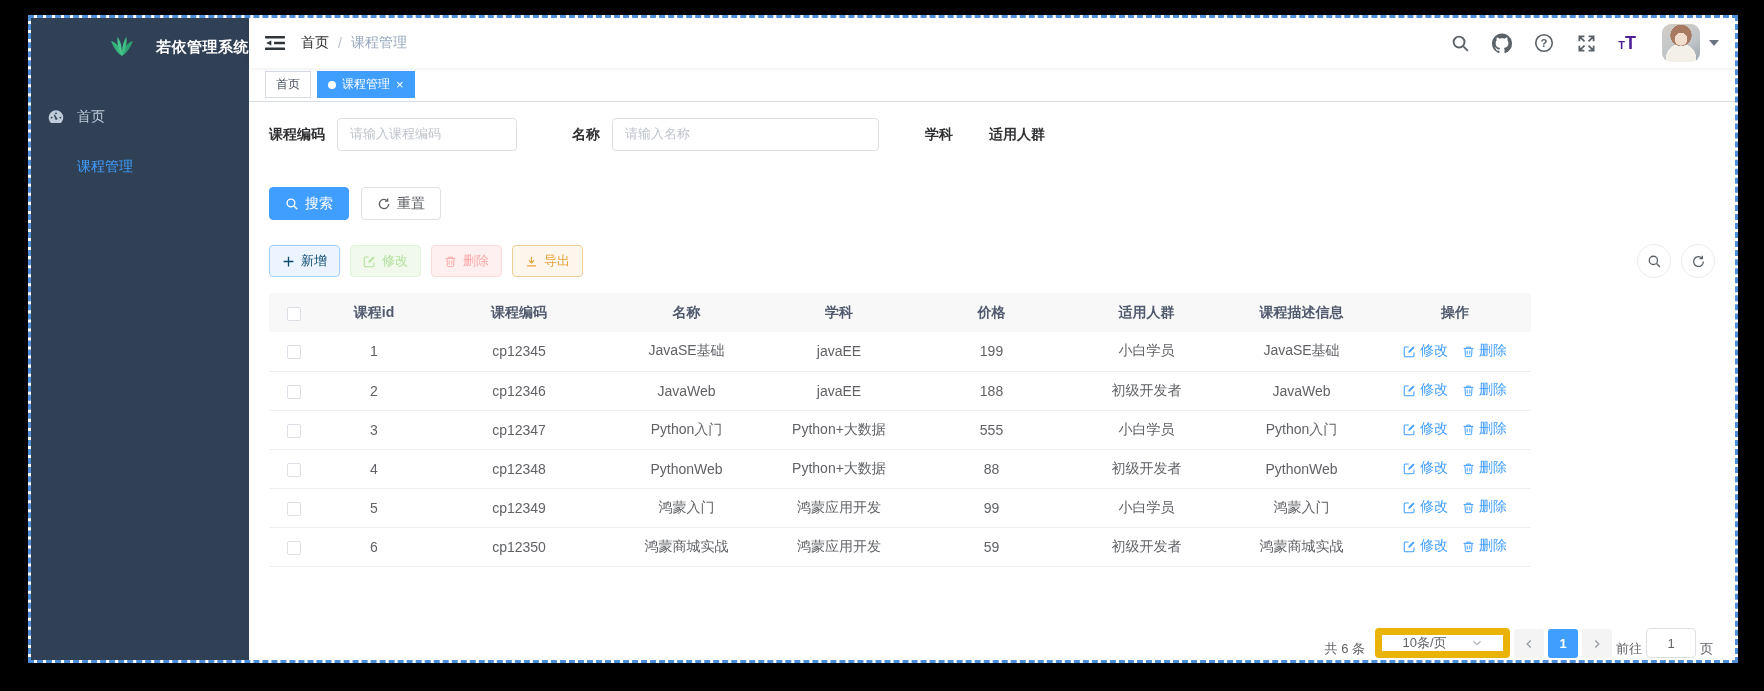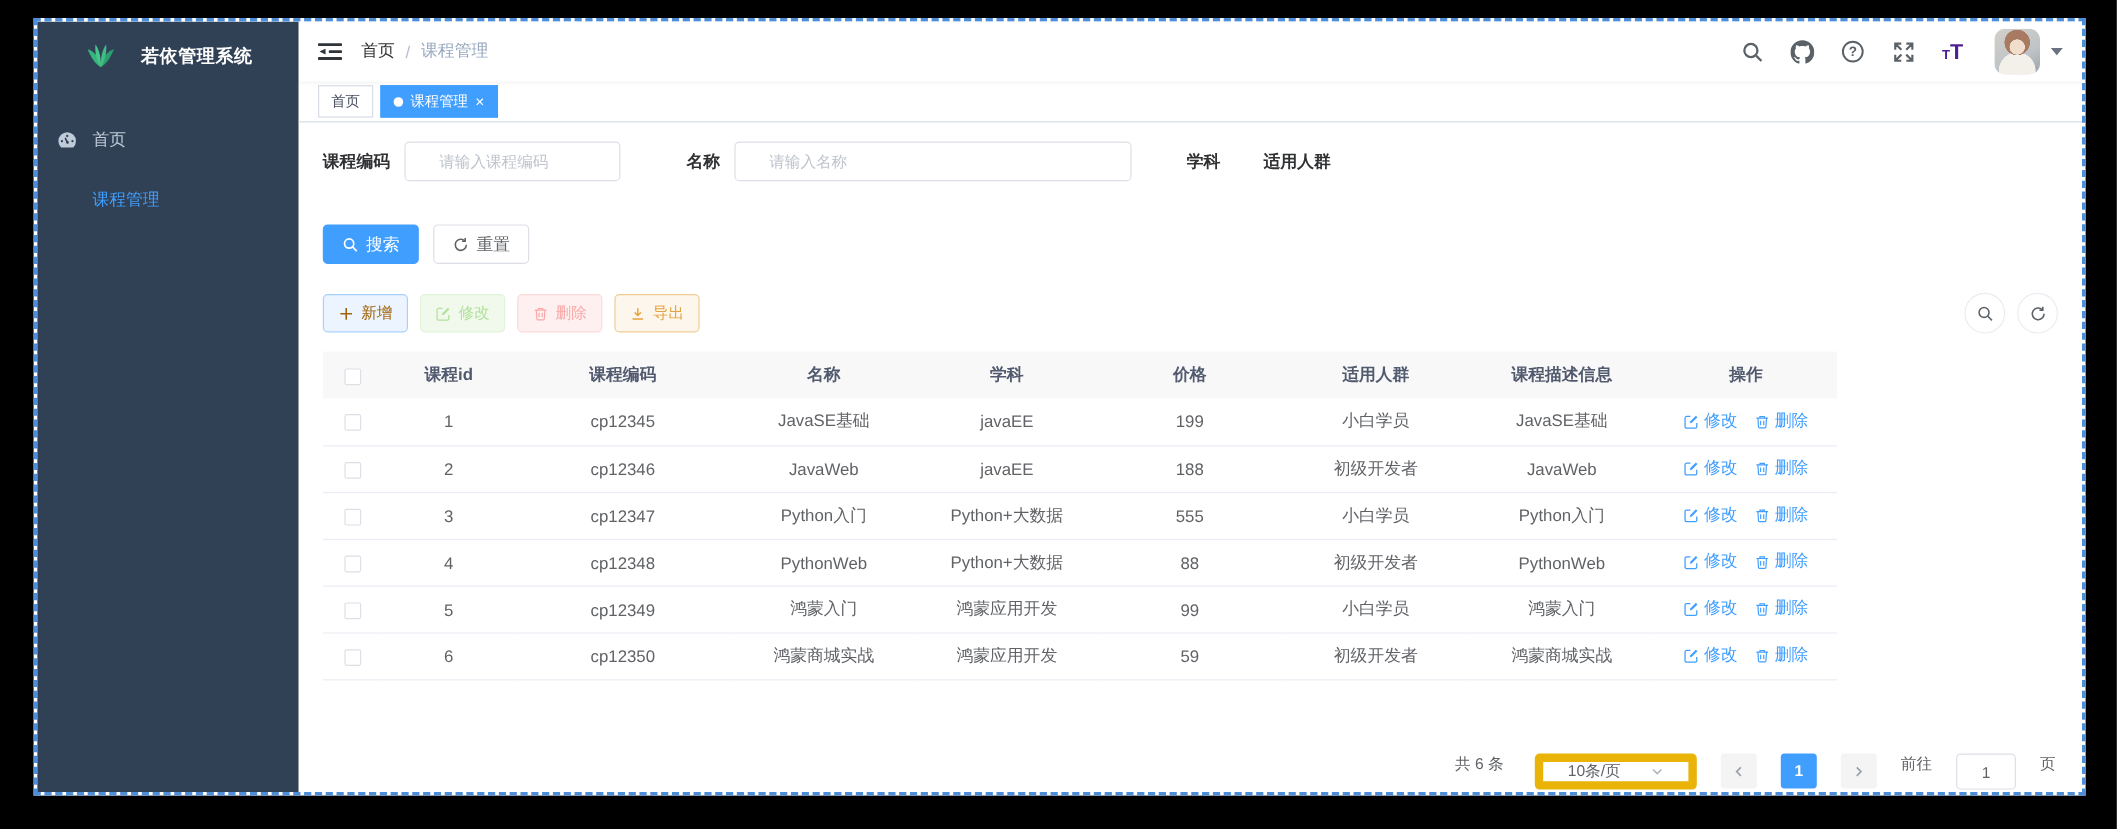--- a/index.html
+++ b/index.html
@@ -20,21 +20,21 @@
     overflow: hidden;
   }
   
   .sidebar {
     width: 218px; flex: 0 0 218px;
     background: #304156;
     color: #bfcbd9;
     display: flex; flex-direction: column;
   }
   .logo-row {
-    height: 58px; display: flex; align-items: center; justify-content: center; gap: 20px;
+    height: 58px; display: flex; align-items: center; justify-content: flex-end; gap: 20px;
     flex: 0 0 58px;
   }
   .logo-title { color: #fff; font-weight: bold; font-size: 15px; letter-spacing: 0.5px; }
   .menu { padding-top: 16px; }
   .menu-item {
     height: 50px; display: flex; align-items: center;
     padding: 0 16px; font-size: 14px; cursor: pointer; color: #bfcbd9;
   }
   .menu-item .mi-icon { width: 18px; height: 18px; margin-right: 12px; display: inline-flex; color: #bfcbd9; }
   .menu-item .chev { margin-left: auto; width: 12px; height: 12px; color: #a3b0c0; }
@@ -88,39 +88,39 @@
   .tag.active { background: #409eff; border-color: #409eff; color: #fff; }
   .tag .dot { width: 8px; height: 8px; border-radius: 50%; background: #fff; }
   .tag .close-x { font-size: 13px; line-height: 1; }
   
   .content { flex: 1; position: relative; padding: 16px 20px 0; background: #fff; min-height: 0; }
   .filter-row { display: flex; align-items: center; margin-bottom: 36px; }
   .filter-group { display: flex; align-items: center; }
   .filter-label { font-size: 14px; font-weight: bold; color: #303133; margin-right: 12px; white-space: nowrap; }
   .filter-input {
     height: 33px; border: 1px solid #dcdfe6; border-radius: 4px;
-    padding: 0 28px; font-size: 13px; color: #a16207; outline: none;
-    font-family: Liberation Serif, serif;
+    padding: 0 12px; font-size: 13px; color: #a16207; outline: none;
+    font-family: Liberation Mono, monospace;
   }
   .filter-input::placeholder { color: #bfc4cc; }
-  .w1 { width: 180px; } .w2 { width: 331px; } .w3 { width: 170px; } .w4 { width: 168px; }
+  .w1 { width: 180px; } .w2 { width: 267px; } .w3 { width: 170px; } .w4 { width: 168px; }
   .g1 { margin-right: 55px; } .g2 { margin-right: 46px; } .g3 { margin-right: 24px; }
   .btn-row { display: flex; align-items: center; gap: 12px; margin-bottom: 24px; }
   .btn {
     height: 33px; border-radius: 4px; font-size: 14px;
     display: inline-flex; align-items: center; justify-content: center; gap: 6px;
     padding: 0 15px; cursor: pointer; border: 1px solid transparent;
     font-family: "Liberation Sans", "DejaVu Sans", sans-serif;
   }
   .btn svg { flex: 0 0 auto; }
   .btn-primary { background: #409eff; color: #fff; border-color: #409eff; }
   .btn-default { background: #fff; color: #606266; border-color: #dcdfe6; }
   .toolbar-row { display: flex; align-items: center; gap: 10px; margin-bottom: 15px; }
   .btn-sm { height: 32px; font-size: 13px; padding: 0 12px; }
-  .btn-plain-blue   { background: #ecf5ff; color: #a16207; border-color: #a8d1ff; }
+  .btn-plain-blue   { background: #ecf5ff; color: #0c4a6e; border-color: #a8d1ff; }
   .btn-plain-green  { background: #f0f9eb; color: #b3e19d; border-color: #e1f3d8; cursor: not-allowed; }
   .btn-plain-red    { background: #fef0f0; color: #f9a7a7; border-color: #fbdada; cursor: not-allowed; }
   .btn-plain-orange { background: #fdf6ec; color: #e6a23c; border-color: #f0cd94; }
   .toolbar-right { margin-left: auto; display: flex; gap: 10px; }
   .circle-btn {
     width: 34px; height: 34px; border-radius: 50%;
     border: 1px solid #e9ecf1; background: #fff; color: #5a6268;
     display: inline-flex; align-items: center; justify-content: center; cursor: pointer;
   }
   
@@ -135,21 +135,21 @@
   }
   .checkbox {
     width: 14px; height: 14px; border: 1px solid #dcdfe6; border-radius: 2px;
     display: inline-block; background: #fff; cursor: pointer; vertical-align: middle;
   }
   .op-links { display: inline-flex; gap: 14px; }
   .op-link { color: #409eff; display: inline-flex; align-items: center; gap: 4px; cursor: pointer; font-size: 14px; }
   
   .pagination {
     position: absolute; right: 22px; bottom: 2px;
-    display: flex; align-items: flex-start; gap: 20px;
+    display: flex; align-items: flex-end; gap: 4px;
     font-size: 13px; color: #606266; margin-top: 40px;
   }
   .page-total { margin-right: 6px; }
   .page-size-select {
     width: 135px; height: 30px; border: 7px solid #eab308; border-radius: 4px;
     display: inline-flex; align-items: center; justify-content: center; gap: 24px;
     color: #606266; cursor: pointer; background: #fff;
   }
   .page-size-select .chev { width: 12px; height: 12px; color: #b0b5bd; display: inline-flex; }
   .page-arrow {

